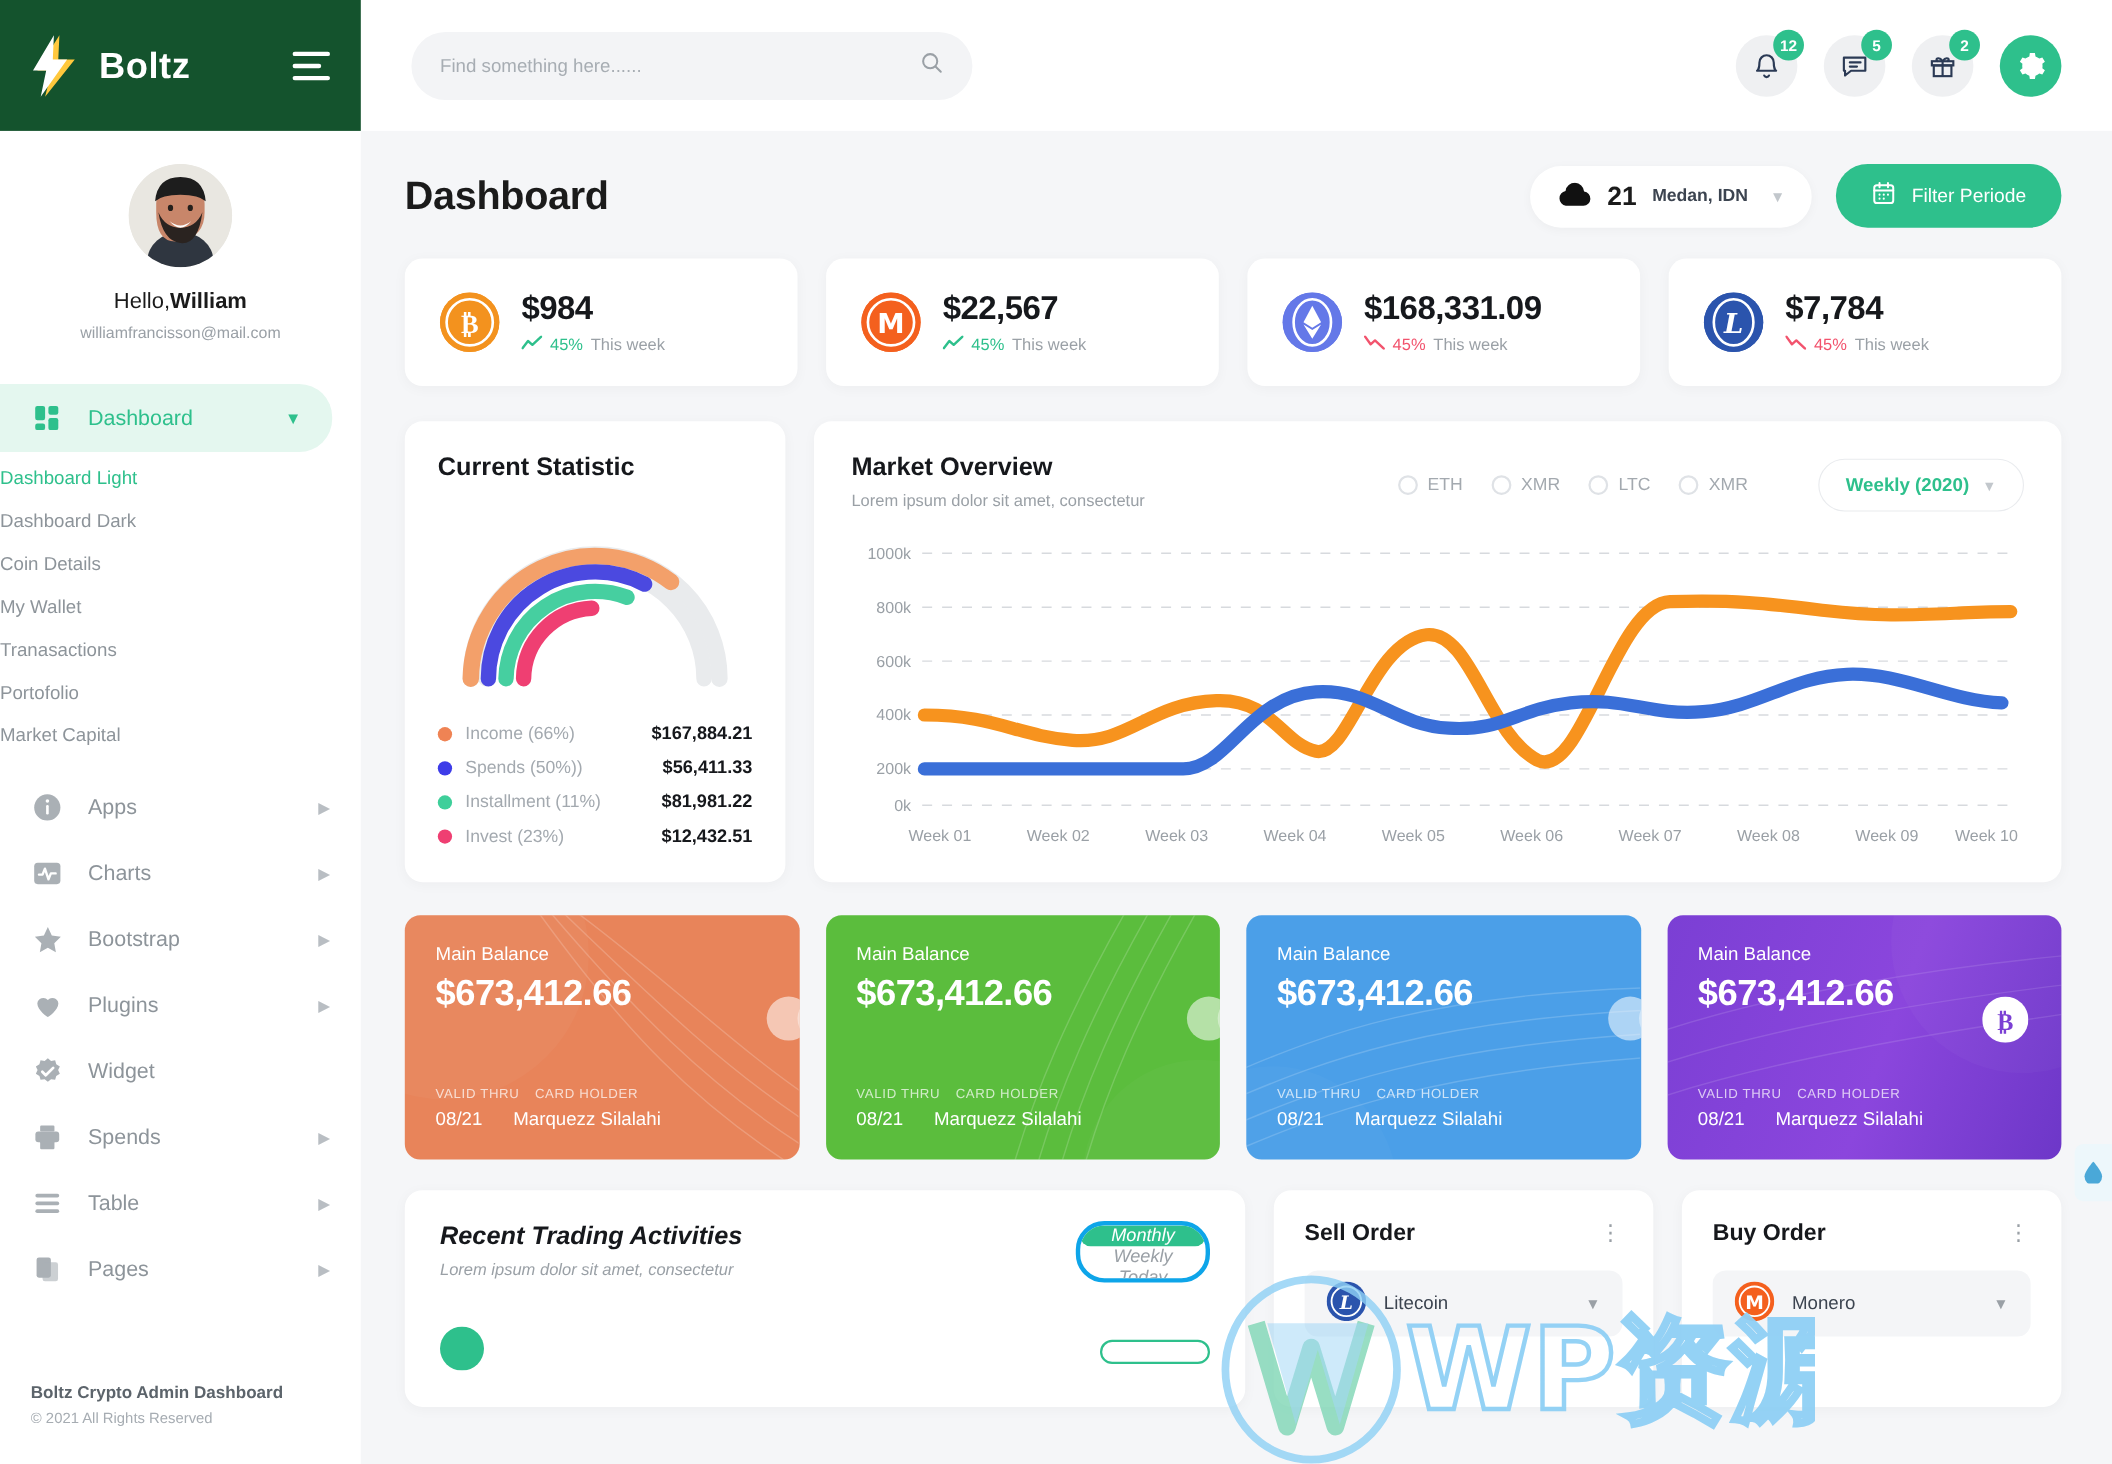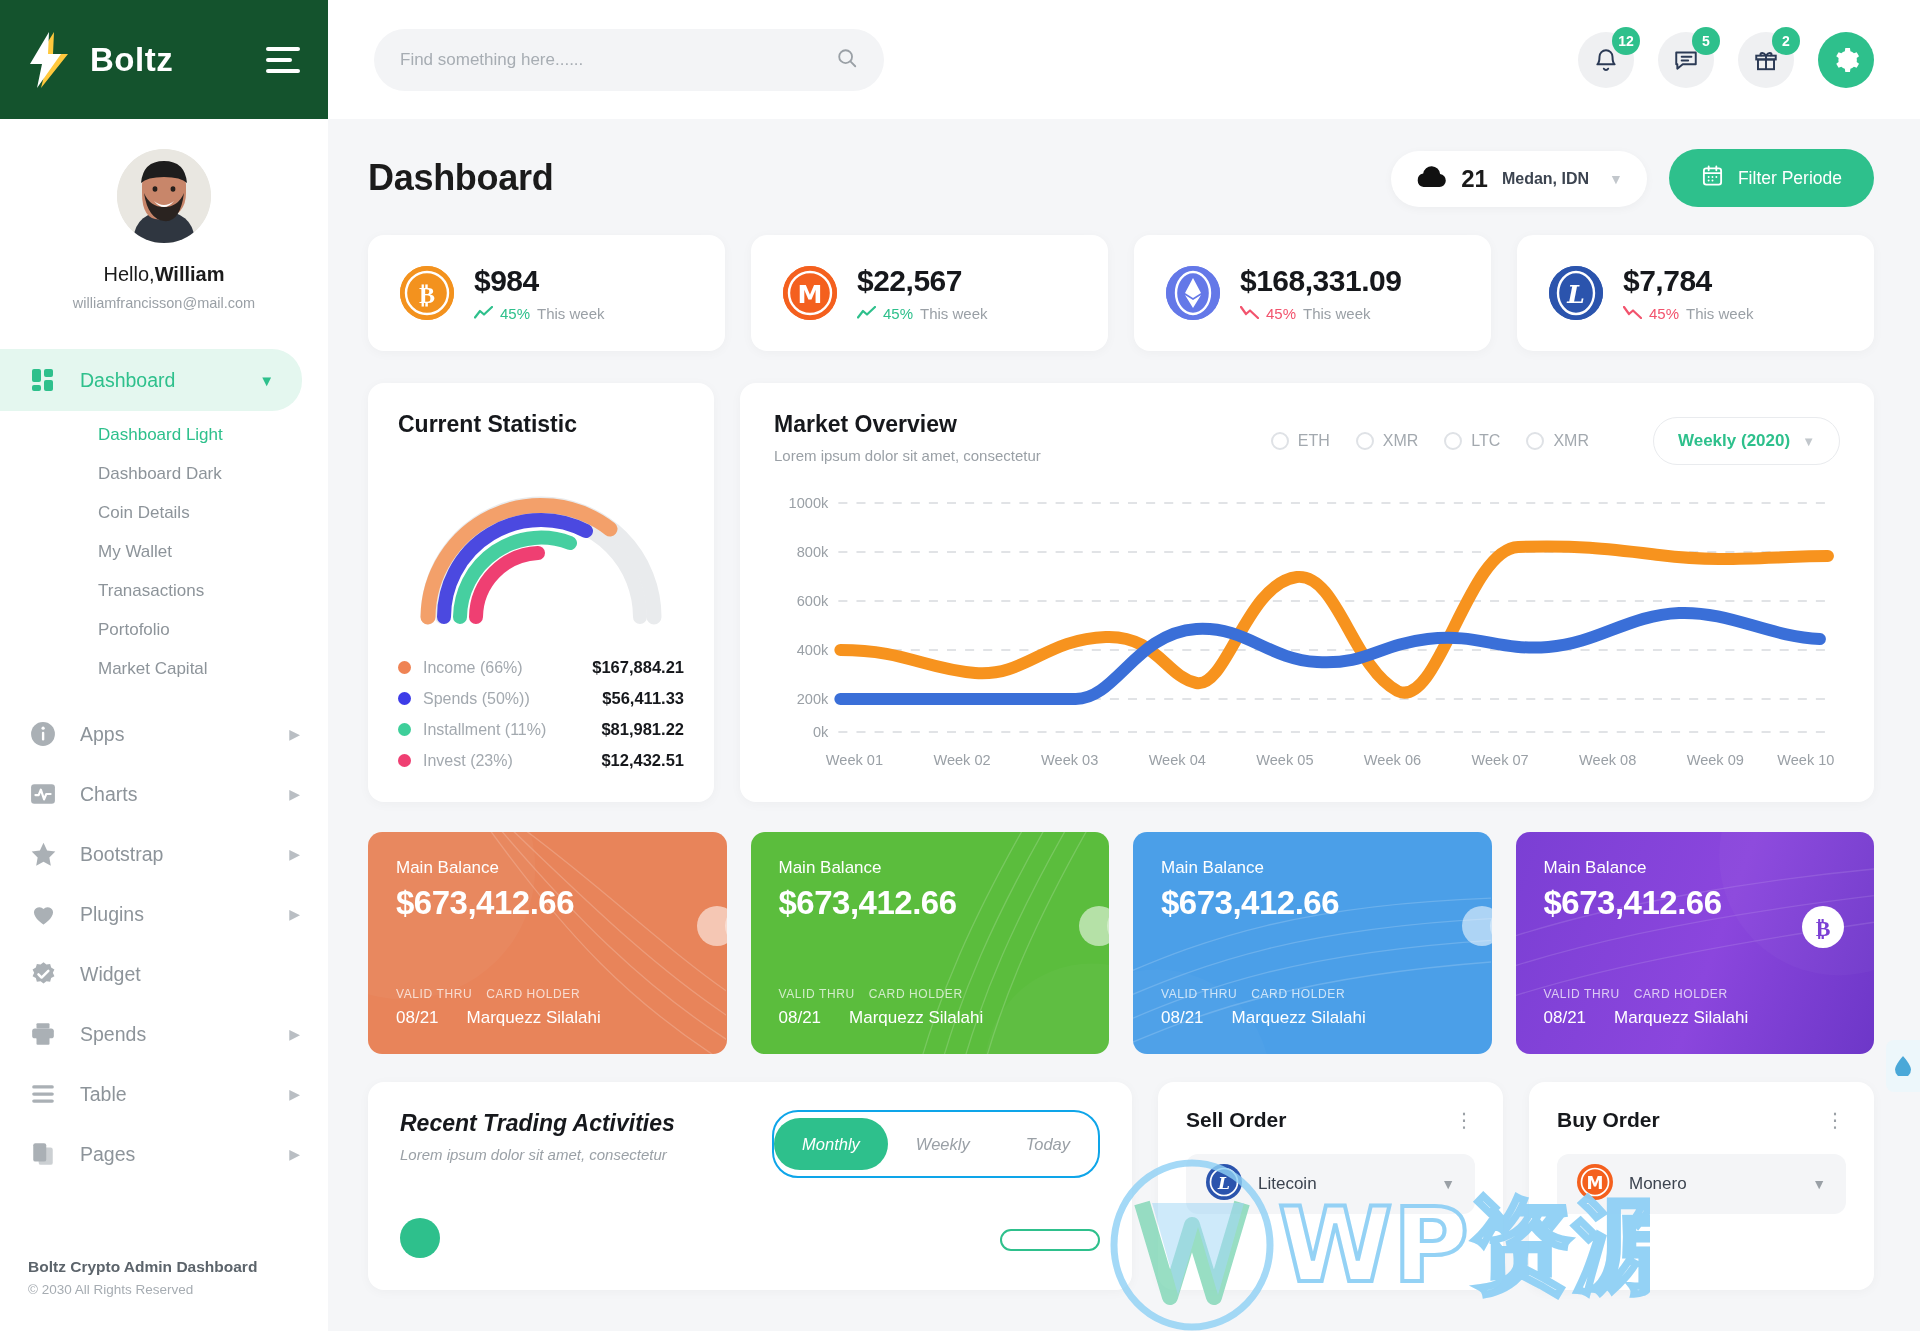--- a/index.html
+++ b/index.html
@@ -47,21 +47,21 @@
     margin-right: 26px; height: 62px;
   }
   .nav-icon { width: 30px; height: 30px; display: flex; align-items: center; justify-content: center; color: #aab0b5; flex: 0 0 30px; }
   .nav-item.active .nav-icon { color: #2ec08c; }
   .nav-label { font-size: 19.5px; color: #8d949a; flex: 1; }
   .nav-item.active .nav-label { color: #2ec08c; font-weight: 400; }
   .caret { color: #2ec08c; font-size: 15px; }
   .arrow-r { color: #b9bec3; font-size: 14px; }
 
   .subnav { padding: 4px 0 16px; }
-  .sub-item { height: 39px; display: flex; align-items: center; padding-left: 98px;
+  .sub-item { height: 39px; display: flex; align-items: center; 
               font-size: 17px; color: #8d949a; cursor: pointer; }
   .sub-item.active { color: #2ec08c; }
 
   .sidebar-footer { padding: 0 28px 34px; }
   .sf-title { font-size: 15.5px; color: #5c646b; font-weight: 700; }
   .sf-copy { font-size: 13.5px; color: #a6acb2; margin-top: 6px; }
 
   
   .main { flex: 1; height: 1331px; display: flex; flex-direction: column; overflow: hidden; background: #f5f6f8; }
 
@@ -166,22 +166,22 @@
   .mc i { position: absolute; top: 0; width: 40px; height: 40px; border-radius: 50%;
           background: rgba(255,255,255,.55); }
   .mc i:last-child { left: 28px; background: rgba(255,255,255,.4); }
   .cc-deco { position: absolute; inset: 0; z-index: 1; opacity: .35; }
 
   
   .bottom { display: flex; gap: 26px; }
   .rta { flex: 1; padding: 28px 32px; font-style: italic; }
   .rta-head { display: flex; align-items: flex-start; }
   .segmented {
-    margin-left: auto; height: 68px; border: 2px solid #0ea5e9; border-radius: 26px;
-    display: flex; align-items: center; padding: 0; overflow: hidden;
+    margin-left: auto; height: 56px; border: 4px solid #0ea5e9; border-radius: 26px;
+    display: flex; align-items: center; padding: 0; overflow: hidden; flex-direction: column;
   }
   .seg { height: 52px; display: flex; align-items: center; padding: 0 28px;
          font-size: 16.5px; color: #9aa0a6; cursor: pointer; }
   .seg.active { background: #2ec08c; color: #fff; border-radius: 26px; }
   .order-card { width: 345px; flex: 0 0 345px; padding: 26px 28px; }
   .order-head { display: flex; align-items: center; }
   .order-title { font-size: 21px; font-weight: 700; color: #16181c; }
   .dots-v { margin-left: auto; color: #9aa0a6; font-size: 20px; letter-spacing: 1px; cursor: pointer; }
   .coin-select {
     margin-top: 22px; height: 60px; background: #f4f5f7; border-radius: 12px;
@@ -351,21 +351,21 @@
               <rect x="8" y="6" width="13" height="16" rx="2" opacity=".6"></rect>
             </svg>
         </span>
         <span class="nav-label">Pages</span>
         <span class="arrow-r">▶</span>
       </div>
     </nav>
 
     <div class="sidebar-footer">
       <div class="sf-title">Boltz Crypto Admin Dashboard</div>
-      <div class="sf-copy">© 2030 All Rights Reserved</div>
+      <div class="sf-copy">© 2021 All Rights Reserved</div>
     </div>
   </aside>
 
   <section class="main">
 
     <header class="topbar">
       <div class="search">
         <input type="text" placeholder="Find something here......" style="">
         <span class="search-icon">
           <svg width="22" height="22" viewBox="0 0 24 24" fill="none" stroke="currentColor" stroke-width="2">

